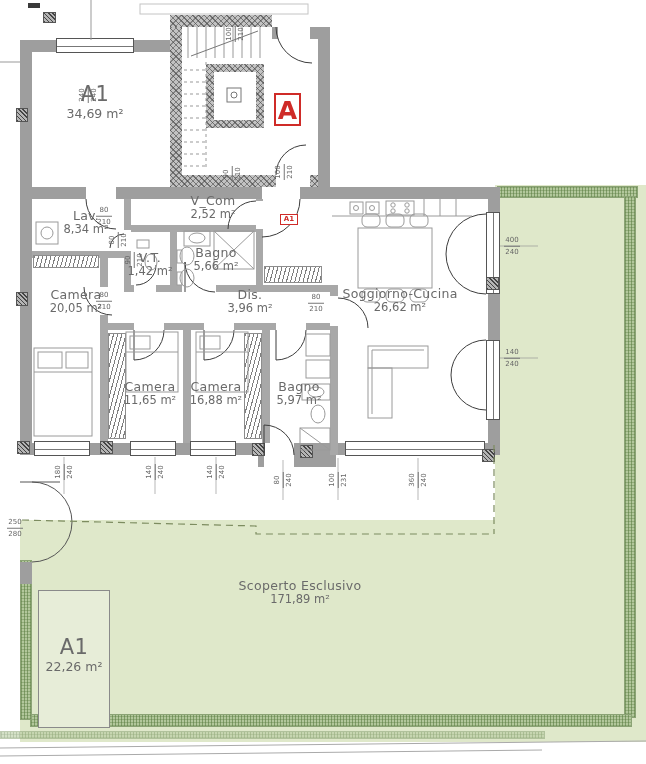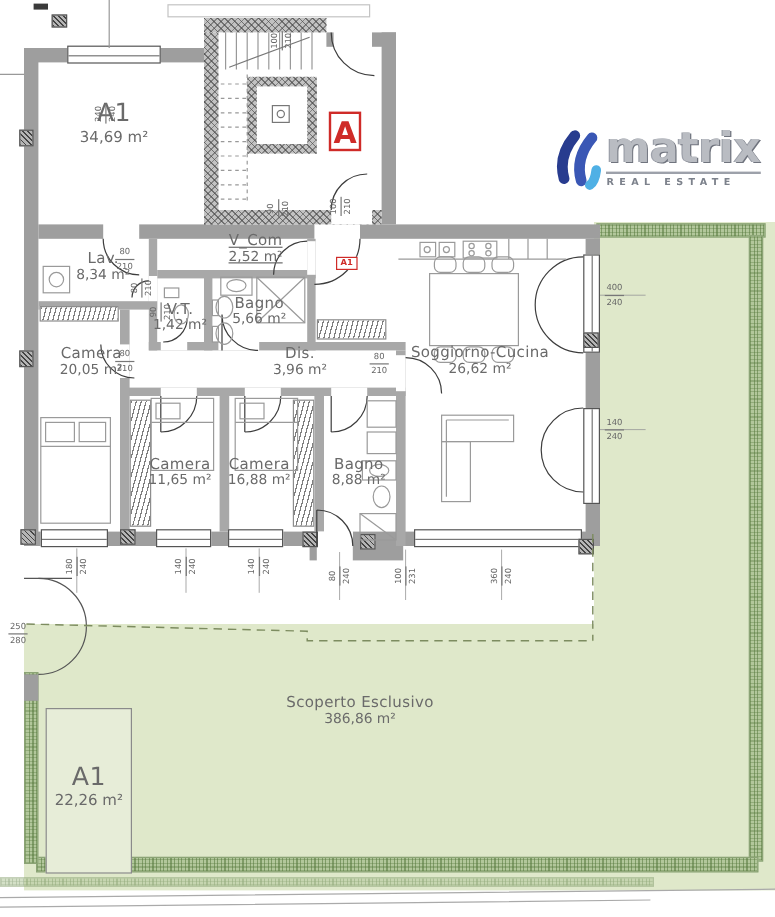--- a/index.html
+++ b/index.html
@@ -255,42 +255,31 @@
       <path d="M0,748 L646,741 M0,756 L542,750" stroke="#aaa" stroke-width="1" fill="none"></path>
       <path d="M64,457 V494 M155,457 V494 M216,457 V494 M283,460 V500 M338,458 V500 M418,458 V500" stroke="#999" stroke-width="0.7" fill="none"></path>
       <path d="M500,246 H538 M500,358 H538" stroke="#999" stroke-width="0.7" fill="none"></path>
       <path d="M22,520 L256,526 L256,534 L494,534 M494,445 L494,534" stroke="#7d8c60" stroke-width="1.2" fill="none" stroke-dasharray="7 5"></path>
     </g>
   </svg>
 
   <div id="badgeA">A</div>
   <div id="badgeA1">A1</div>
 
-  <div id="logo">
-    <svg width="44" height="58" viewBox="0 0 44 60">
-      <path d="M9,50 C5,36 9,22 19,10" stroke="#283c8f" stroke-width="10" stroke-linecap="round" fill="none"></path>
-      <path d="M25,52 C21,38 25,24 35,12" stroke="#3a57b5" stroke-width="10" stroke-linecap="round" fill="none"></path>
-      <path d="M39,42 C38,50 36,54 33,56" stroke="#4fb0e5" stroke-width="9" stroke-linecap="round" fill="none"></path>
-    </svg>
-    <div class="txt">
-      <div id="brand">matrix</div>
-      <div id="tagline">REAL ESTATE</div>
-    </div>
-  </div>
 
   <div id="labels-layer">
       <div class="room-label big" style="left: 95px; top: 102px;">
         <span class="nm">A1</span>
         <span class="ar">34,69 m²</span>
       </div>
       <div class="room-label" style="left: 86px; top: 222px;">
         <span class="nm">Lav.</span>
         <span class="ar">8,34 m²</span>
       </div>
-      <div class="room-label" style="left: 213px; top: 207px; text-decoration: underline;">
+      <div class="room-label" style="left: 213px; top: 207px;">
         <span class="nm">V_Com</span>
         <span class="ar">2,52 m²</span>
       </div>
       <div class="room-label" style="left: 150px; top: 264px;">
         <span class="nm">V.T.</span>
         <span class="ar">1,42 m²</span>
       </div>
       <div class="room-label" style="left: 216px; top: 259px;">
         <span class="nm">Bagno</span>
         <span class="ar">5,66 m²</span>
@@ -310,25 +299,25 @@
       <div class="room-label" style="left: 150px; top: 393px;">
         <span class="nm">Camera</span>
         <span class="ar">11,65 m²</span>
       </div>
       <div class="room-label" style="left: 216px; top: 393px;">
         <span class="nm">Camera</span>
         <span class="ar">16,88 m²</span>
       </div>
       <div class="room-label" style="left: 299px; top: 393px;">
         <span class="nm">Bagno</span>
-        <span class="ar">8,88 m²</span>
+        <span class="ar">5,97 m²</span>
       </div>
       <div class="room-label" style="left: 300px; top: 592px;">
         <span class="nm">Scoperto Esclusivo</span>
-        <span class="ar">386,86 m²</span>
+        <span class="ar">171,89 m²</span>
       </div>
       <div class="room-label big" style="left: 74px; top: 655px;">
         <span class="nm">A1</span>
         <span class="ar">22,26 m²</span>
       </div>
       <div class="dim v" style="left: 88px; top: 95px;">
         <span>240</span>
         <span class="fl"></span>
         <span>240</span>
       </div>

